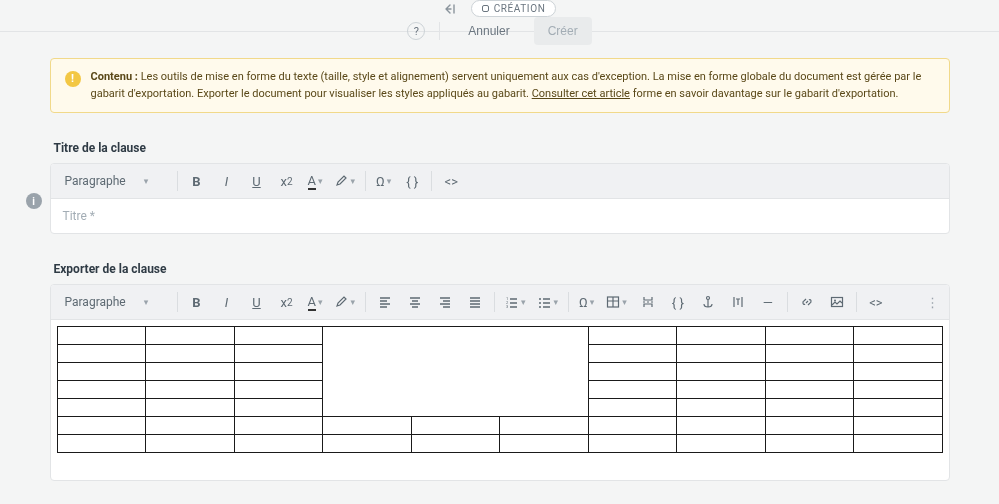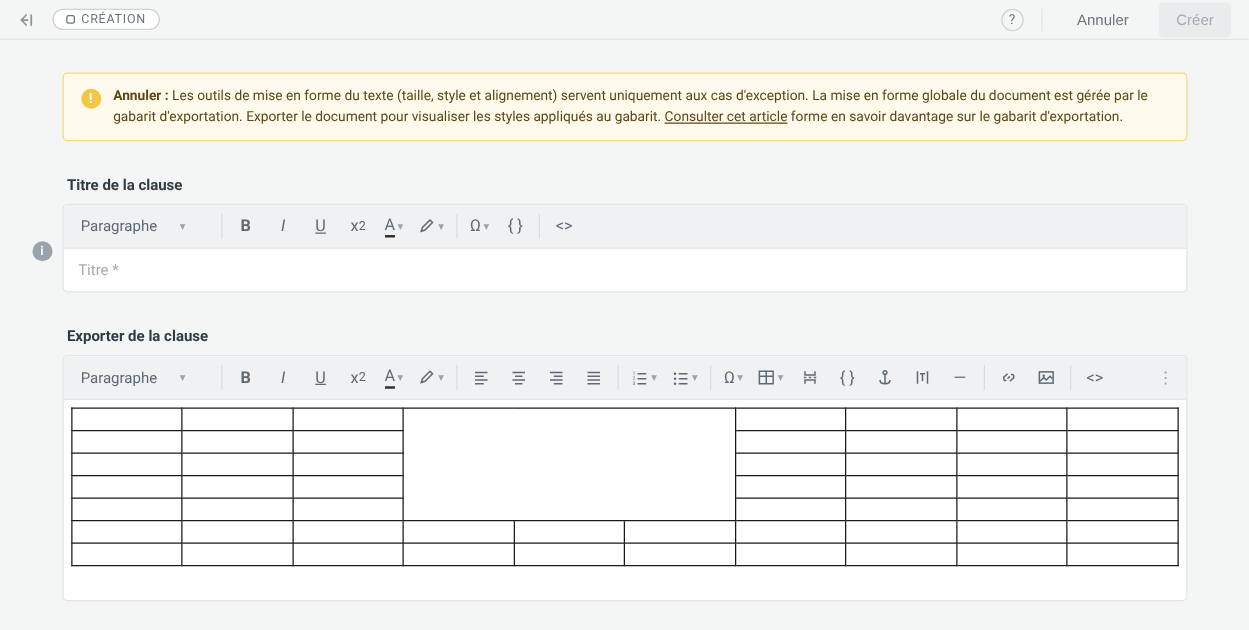--- a/index.html
+++ b/index.html
@@ -15,21 +15,21 @@
     --tip-border:#f1d98a;
     --tip-text:#6a4c10;
     --btn-gray:#e9ebec;
     --chip-border:#cdd3d7;
     --toolbar-bg:#f0f1f3;
   }
   html,body{margin:0;padding:0;background:var(--bg);font-family:-apple-system,BlinkMacSystemFont,"Segoe UI",Roboto,Arial,sans-serif;color:var(--text);font-size:13px;}
   *{box-sizing:border-box;}
 
   
-  .topbar{height:32px;border-bottom:1px solid var(--border);display:flex;align-items:center;padding:0 14px;background:var(--bg);}
+  .topbar{height:32px;border-bottom:1px solid var(--border);display:flex;align-items:center;padding:0 30px;background:var(--bg);flex-direction:column;}
   .topbar .left{display:flex;align-items:center;gap:12px;}
   .back{width:16px;height:16px;color:var(--text-muted);display:flex;align-items:center;justify-content:center;}
   .chip{display:inline-flex;align-items:center;gap:5px;border:1px solid var(--chip-border);border-radius:11px;padding:2px 10px;font-size:10px;letter-spacing:.6px;color:var(--text-muted);background:#fff;}
   .chip .dot{width:7px;height:7px;border:1px solid var(--text-muted);border-radius:2px;transform:rotate(0deg);}
   .page-title{font-size:15px;font-weight:500;color:#3a454e;margin-left:10px;}
   .topbar .spacer{flex:1;}
   .topbar .right{display:flex;align-items:center;gap:10px;}
   .help{width:18px;height:18px;border:1px solid var(--chip-border);border-radius:50%;display:flex;align-items:center;justify-content:center;color:var(--text-muted);font-size:11px;}
   .vsep{width:1px;height:18px;background:var(--border);margin:0 4px;}
   .btn{border:none;border-radius:4px;padding:7px 14px;font-size:12px;cursor:pointer;}
@@ -94,21 +94,21 @@
     <button class="btn btn-cancel">Annuler</button>
     <button class="btn btn-create">Créer</button>
   </div>
 </div>
 
 <div class="main">
 
   <div class="tip">
     <div class="tip-icon">!</div>
     <div>
-      <strong>Annuler :</strong>
+      <strong>Contenu :</strong>
       <span>Les outils de mise en forme du texte (taille, style et alignement) servent uniquement aux cas d'exception. La mise en forme globale du document est gérée par le gabarit d'exportation. Exporter le document pour visualiser les styles appliqués au gabarit.</span>
       <a href="#">Consulter cet article</a>
       <span>forme en savoir davantage sur le gabarit d'exportation.</span>
     </div>
   </div>
 
   <div class="section">
     <div class="section-label">Titre de la clause</div>
     <div class="info-badge" style="top:52px;">i</div>
     <div class="editor">

